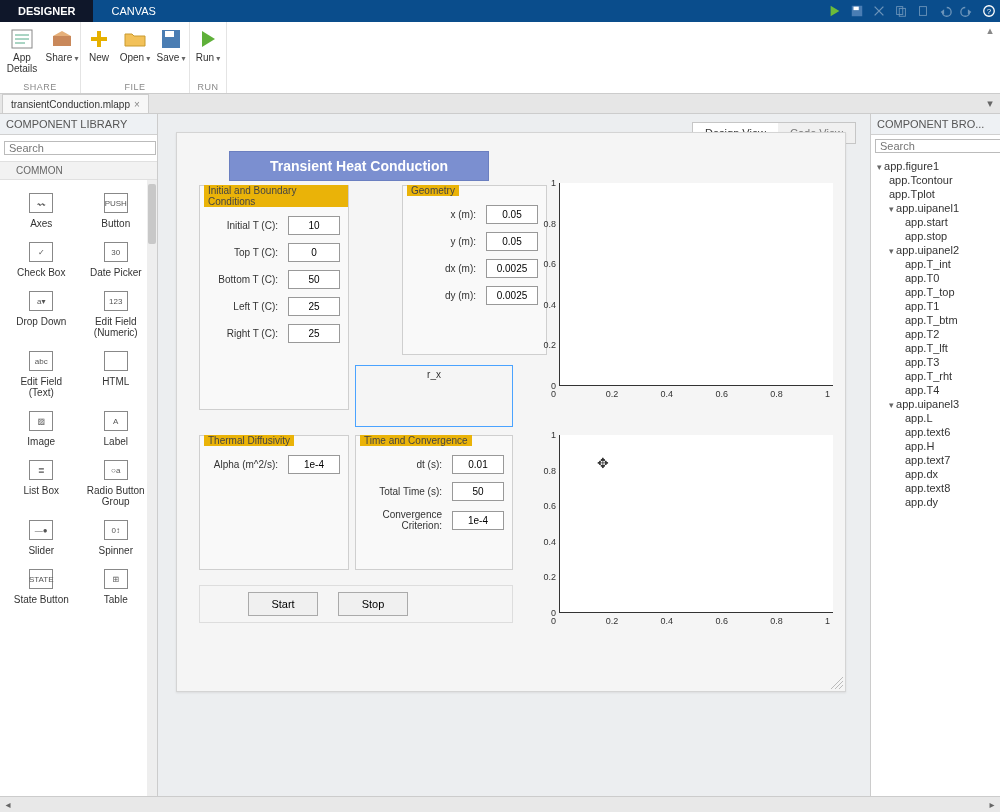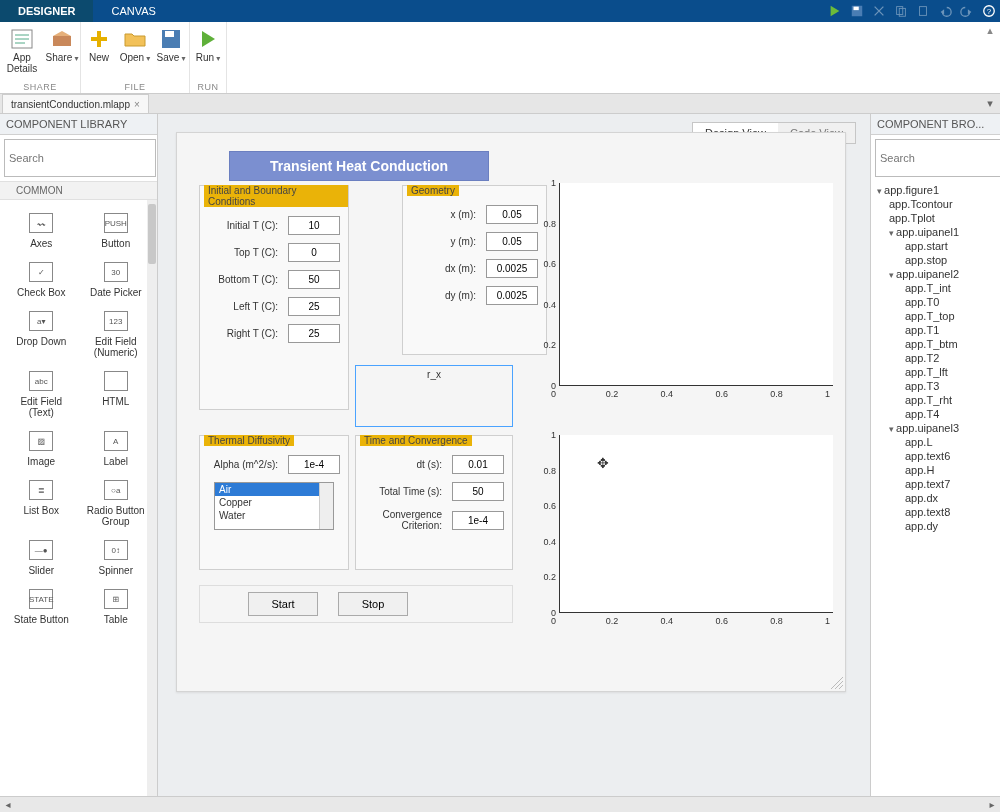--- a/index.html
+++ b/index.html
@@ -1,21 +1,21 @@
 <!DOCTYPE html>
 <html><head>
 <meta charset="utf-8">
 <style>
 * { box-sizing: border-box; margin: 0; padding: 0; font-family: Arial, Helvetica, sans-serif; }
 body { background: #f0f0f0; width: 1000px; height: 812px; overflow: hidden; font-size: 11px; color: #333; }
 
 
 .topnav { background: #0a4d8c; height: 22px; display: flex; align-items: stretch; }
 .topnav .tab { padding: 0 18px; color: #fff; font-size: 11px; display: flex; align-items: center; cursor: pointer; }
-.topnav .tab.active { background: #0c4a6e; font-weight: bold; }
+.topnav .tab.active { background: #0f172a; font-weight: bold; }
 .topnav .spacer { flex: 1; }
 .topnav .iconbtn { width: 22px; display: flex; align-items: center; justify-content: center; color: #cfe3f5; }
 .topnav svg { width: 14px; height: 14px; }
 
 
 .ribbon { background: #fff; border-bottom: 1px solid #ccc; height: 72px; display: flex; }
 .ribbon-group { border-right: 1px solid #e4e4e4; display: flex; flex-direction: column; }
 .ribbon-items { display: flex; flex: 1; }
 .ribbon-item { width: 36px; text-align: center; padding-top: 4px; cursor: pointer; }
 .ribbon-item .icon { height: 26px; display: flex; align-items: center; justify-content: center; }
@@ -27,21 +27,21 @@
 .filetabs { background: #e6e6e6; height: 20px; border-bottom: 1px solid #ccc; display: flex; align-items: stretch; }
 .filetabs .ftab { background: #f7f7f7; border: 1px solid #ccc; border-bottom: none; padding: 2px 8px; font-size: 10px; display: flex; align-items: center; gap: 4px; margin-left: 2px; }
 .filetabs .ftab .close { color: #888; cursor: pointer; }
 .filetabs .right { margin-left: auto; width: 20px; display:flex; align-items:center; justify-content:center; color:#666;}
 
 
 .main { display: flex; height: calc(812px - 22px - 72px - 20px - 16px); }
 .panel-left { width: 158px; background: #fff; border-right: 1px solid #ccc; display:flex; flex-direction:column;}
 .panel-title { background: #eef1f4; border-bottom: 1px solid #d0d0d0; font-size: 11px; padding: 4px 6px; color:#555; }
 .searchrow { display:flex; padding:4px; gap:2px; align-items:center;}
-.searchrow input { flex:1; border:1px solid #bbb; font-size:11px; padding:12px 4px; }
+.searchrow input { flex:1; border:1px solid #bbb; font-size:11px; padding:0 4px; }
 .searchrow .v { width:18px; height:18px; border:1px solid #bbb; display:flex; align-items:center; justify-content:center; background:#f7f7f7; }
 .section-label { background:#f2f2f2; padding:3px 16px; font-size:10px; color:#666; border-top:1px solid #e0e0e0; border-bottom:1px solid #e0e0e0;}
 .component-grid { display:grid; grid-template-columns: 1fr 1fr; gap: 8px 0; padding: 8px 4px; overflow-y:auto;}
 .comp-cell { text-align:center; font-size:10px; color:#333; cursor:pointer;}
 .comp-cell .ci { height:30px; display:flex; align-items:center; justify-content:center;}
 .comp-cell .ci .box { width:24px; height:20px; border:1px solid #888; background:#fff; display:flex; align-items:center; justify-content:center; font-size:8px; color:#555;}
 
 .canvas-area { flex:1; background:#eceef0; position:relative; padding: 18px; }
 .view-toggle { position:absolute; top:8px; right:14px; display:flex; border:1px solid #c6c6c6; background:#f0f0f0; font-size:11px;}
 .view-toggle .vt { padding: 4px 12px; cursor:pointer; color:#777;}
@@ -396,26 +396,20 @@
 
       <div class="sel-outline" style="left:178px; top:232px; width:158px; height:62px;">
         <div style="text-align:center; font-size:10px; margin-top:3px;">r_x</div>
       </div>
 
       <div class="panelbox" style="left:22px; top:302px; width:150px; height:135px;">
         <span class="leg">Thermal Diffusivity</span>
         <div class="fld">
           <label>Alpha (m^2/s):</label>
           <input value="1e-4" style="">
-        </div>
-        <div class="listbox" id="matlist">
-          <div class="li sel">Air</div>
-            <div class="li">Copper</div>
-            <div class="li">Water</div>
-            <div class="sbar"></div>
         </div>
       </div>
 
       <div class="panelbox" style="left:178px; top:302px; width:158px; height:135px;">
         <span class="leg">Time and Convergence</span>
         <div id="time-fields">
             <div class="fld">
               <label style="white-space:pre-line">dt (s):</label>
               <input value="0.01" style="">
             </div>

